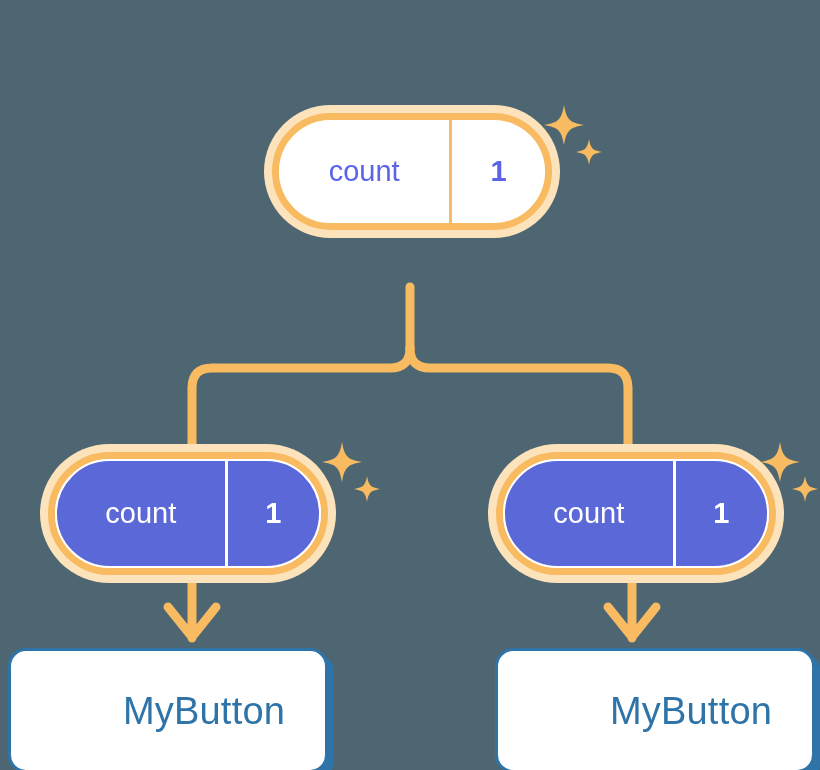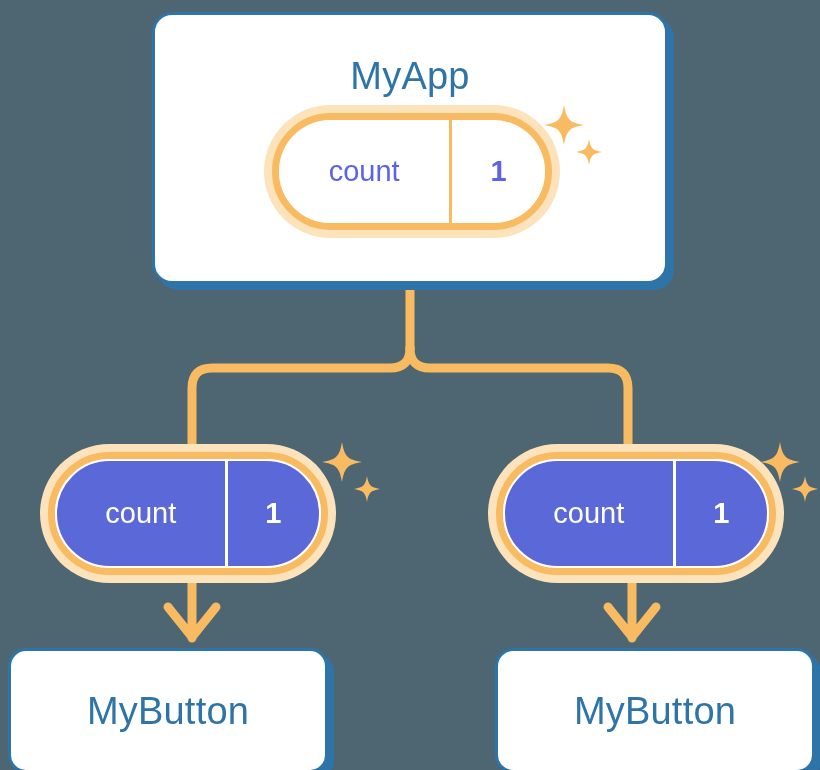--- a/index.html
+++ b/index.html
@@ -70,20 +70,21 @@
     font-size: 38px;
     font-weight: 500;
     letter-spacing: 0.2px;
     white-space: nowrap;
   }
   #app-card .card-title { top: 40px; }
   .btn-card .card-title {
     top: 50%;
     transform: translateY(-50%);
     line-height: 1;
+    padding-left: 36px;
   }
 
   
   .pill {
     position: absolute;
     box-sizing: border-box;
     border-radius: 999px;
     z-index: 4;
   }
   
@@ -170,23 +171,20 @@
 
     <g fill="none" stroke="#f9bb62" stroke-width="9" stroke-linecap="round" stroke-linejoin="round">
       <path d="M 192 580 L 192 638 M 168 607 L 192 637 L 216 607"></path>
     </g>
 
     <g fill="none" stroke="#f9bb62" stroke-width="9" stroke-linecap="round" stroke-linejoin="round">
       <path d="M 632 580 L 632 638 M 608 607 L 632 637 L 656 607"></path>
     </g>
   </svg>
 
-  <div class="card" id="app-card">
-    <div class="card-title">MyApp</div>
-  </div>
 
   <div class="pill pill-light" id="pill-app">
     <div class="halo"></div>
     <div class="ring"></div>
     <div class="inner">
       <div class="seg seg-name">count</div>
       <div class="seg seg-value">1</div>
     </div>
   </div>
 

